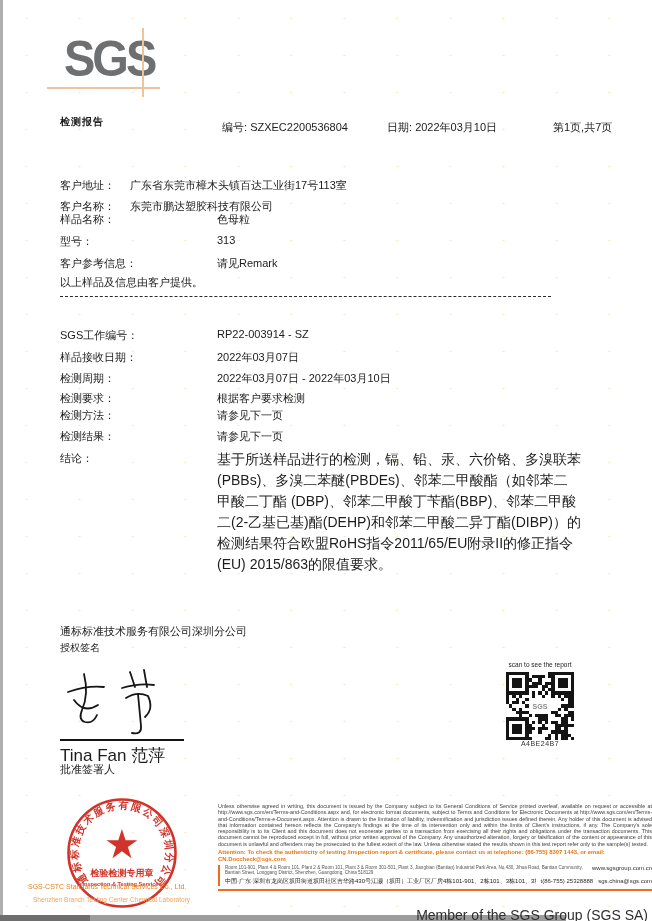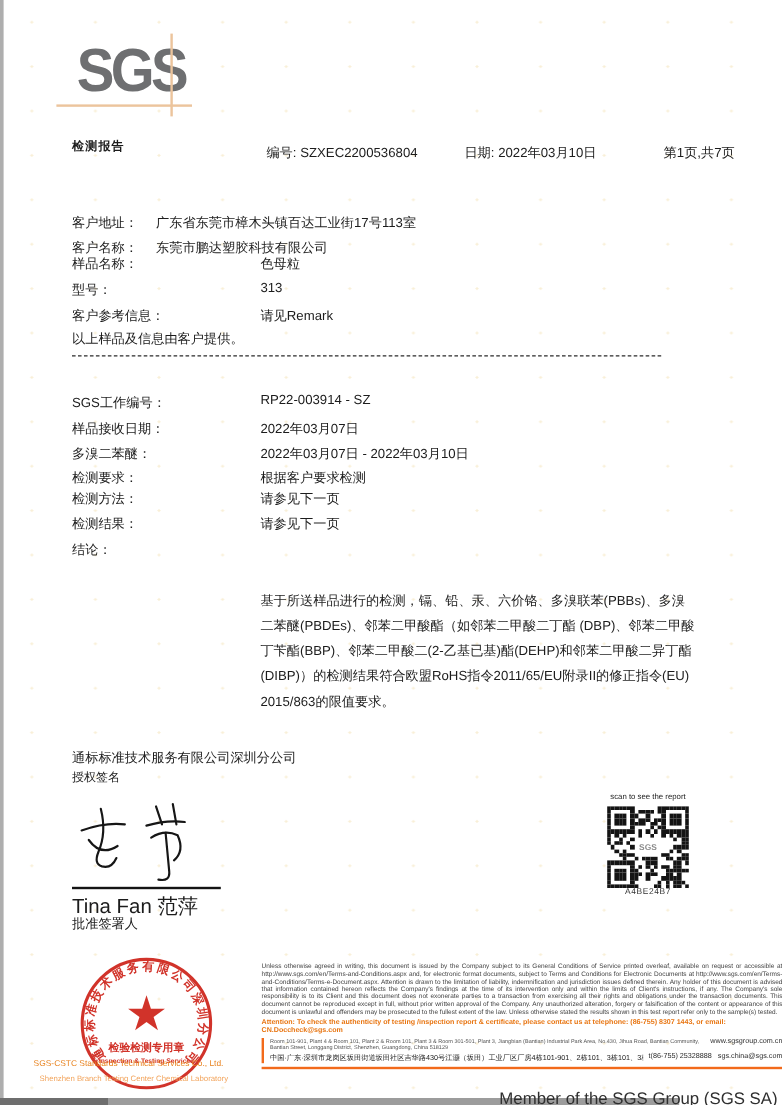--- a/index.html
+++ b/index.html
@@ -18,22 +18,22 @@
   .logo-vline{position:absolute;left:142px;top:28px;width:2px;height:69px;background:#ecc49c;}
   
   .title{position:absolute;left:60px;top:115px;font-size:10px;font-weight:bold;letter-spacing:1px;}
   .hdr{position:absolute;top:120px;font-size:11px;white-space:nowrap;}
   
   .frow{position:absolute;left:60px;font-size:11px;white-space:nowrap;}
   .frow .val{position:absolute;white-space:nowrap;}
   .v70 .val{left:70px;}
   .v157 .val{left:157px;}
   .dashed{position:absolute;left:60px;top:296px;width:491px;border-top:1px dashed #2a2a2a;}
-  .conclusion-val{position:absolute;left:217px;top:449px;width:364px;font-size:11px;
-        line-height:21px;white-space:normal;margin-top:42px;}
+  .conclusion-val{position:absolute;left:217px;top:449px;width:364px;font-size:14px;
+        line-height:21px;white-space:normal;}
   
   .sig-co{position:absolute;left:60px;top:624px;font-size:11px;}
   .sig-auth{position:absolute;left:60px;top:641px;font-size:10px;}
   .sig-svg{position:absolute;left:58px;top:662px;}
   .sig-line{position:absolute;left:60px;top:739px;width:124px;height:2px;background:#141414;}
   .sig-name{position:absolute;left:60px;top:744px;font-size:17px;}
   .sig-title{position:absolute;left:60px;top:762px;font-size:11px;}
   
   .qr-caption{position:absolute;left:492px;top:661px;width:96px;text-align:center;
         font-size:6.5px;color:#222;}
@@ -114,21 +114,21 @@
 
   <div class="frow v157" style="top:328px;">
     <span class="lbl">SGS工作编号：</span>
     <span class="val">RP22-003914 - SZ</span>
   </div>
   <div class="frow v157" style="top:350px;">
     <span class="lbl">样品接收日期：</span>
     <span class="val">2022年03月07日</span>
   </div>
   <div class="frow v157" style="top:371px;">
-    <span class="lbl">多溴二苯醚：</span>
+    <span class="lbl">检测周期：</span>
     <span class="val">2022年03月07日 - 2022年03月10日</span>
   </div>
   <div class="frow v157" style="top:391px;">
     <span class="lbl">检测要求：</span>
     <span class="val">根据客户要求检测</span>
   </div>
   <div class="frow v157" style="top:408px;">
     <span class="lbl">检测方法：</span>
     <span class="val">请参见下一页</span>
   </div>

